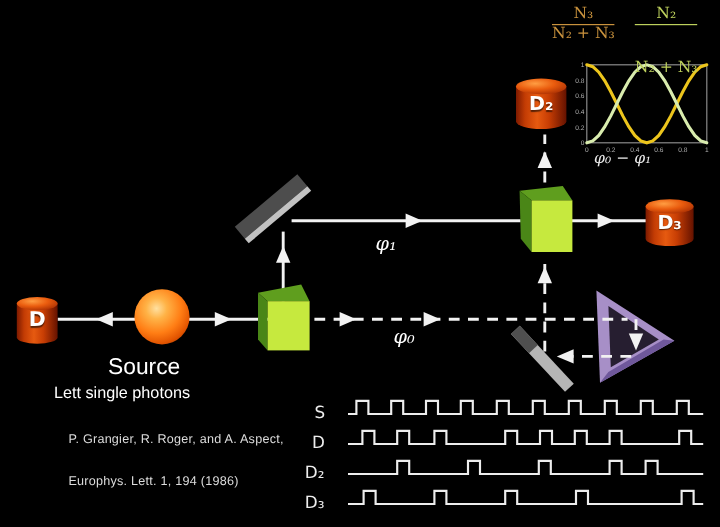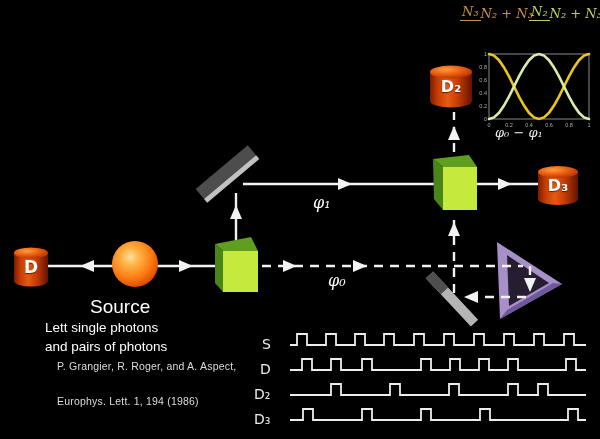--- a/index.html
+++ b/index.html
@@ -5,22 +5,22 @@
   html,body{margin:0;padding:0;background:#000;}
   #canvas{position:relative;width:600px;height:439px;background:#000;overflow:hidden;
           font-family:"Liberation Sans","DejaVu Sans",sans-serif;}
   #overlay{position:absolute;left:0;top:0;}
   .lbl{position:absolute;color:#fff;line-height:1.15;}
   .center{text-align:left;}
   .detlbl{font-weight:bold;font-size:16px;font-family:"DejaVu Sans","Liberation Sans",sans-serif;
           text-align:center;text-shadow:0 1px 1px rgba(0,0,0,.6);}
   .timlbl{font-size:14px;font-family:"DejaVu Sans","Liberation Sans",sans-serif;color:#ededed;}
   .math{font-family:"DejaVu Serif","Liberation Serif",serif;font-style:italic;}
-  .frac{position:absolute;display:flex;flex-direction:row;align-items:center;
-        font-family:"DejaVu Serif","Liberation Serif",serif;font-style:italic;font-size:13px;line-height:1.1;}
+  .frac{position:absolute;display:flex;flex-direction:column;align-items:center;
+        font-family:"DejaVu Serif","Liberation Serif",serif;font-size:13px;line-height:1.1;}
   .frac .num{padding:0 2px 1px 2px;border-bottom:1.6px solid currentColor;width:100%;text-align:center;box-sizing:border-box;}
   .frac .den{padding-top:1px;white-space:nowrap;}
   .cite{font-size:10.5px;color:#dcdcdc;letter-spacing:.2px;}
   #inset-svg{position:absolute;left:478px;top:48px;}
 </style>
 </head>
 <body>
 
 <div id="canvas">
 
@@ -140,33 +140,32 @@
       <text x="9" y="21" text-anchor="end" font-size="5.5" fill="#b0b0b0">0.8</text>
       <text x="9" y="8" text-anchor="end" font-size="5.5" fill="#b0b0b0">1</text>
     </svg>
 
   <div class="lbl detlbl" style="left:14px;top:258px;width:34px;font-size:17px;">D</div>
   <div class="lbl detlbl" style="left:429px;top:78px;width:44px;">D₂</div>
   <div class="lbl detlbl" style="left:537px;top:177px;width:42px;">D₃</div>
 
   <div class="lbl center" style="left:90px;top:296px;width:95px;font-size:19px;font-weight:normal;">Source</div>
   <div class="lbl center" style="left:45px;top:320px;width:190px;font-size:13.5px;">Lett single photons</div>
-  <div class="lbl center" style="left:45px;top:339px;width:190px;font-size:13.5px;">and pairs of photons</div>
 
   <div class="lbl math" style="left:313px;top:194px;font-size:16px;">φ₁</div>
   <div class="lbl math" style="left:328px;top:272px;font-size:16px;">φ₀</div>
 
   <div class="lbl cite" style="left:57px;top:360px;">P. Grangier, R. Roger, and A. Aspect,</div>
   <div class="lbl cite" style="left:57px;top:395px;">Europhys. Lett. 1, 194 (1986)</div>
 
   <div class="frac" style="left:460px;top:5px;color:#c9923d;">
     <span class="num">N₃</span>
     <span class="den">N₂ + N₃</span>
   </div>
-  <div class="frac" style="left:529px;top:5px;color:#bdd05c;">
+  <div class="frac" style="left:529px;top:5px;color:#bdd05c;gap:28px;">
     <span class="num">N₂</span>
     <span class="den">N₂ + N₃</span>
   </div>
 
   <div class="lbl math center" style="left:495px;top:126px;width:90px;font-size:13px;color:#eaeaea;">φ₀ − φ₁</div>
 
   <div class="lbl timlbl" style="left:262px;top:336px;">S</div>
   <div class="lbl timlbl" style="left:260px;top:361px;">D</div>
   <div class="lbl timlbl" style="left:254px;top:386px;">D₂</div>
   <div class="lbl timlbl" style="left:254px;top:411px;">D₃</div>

